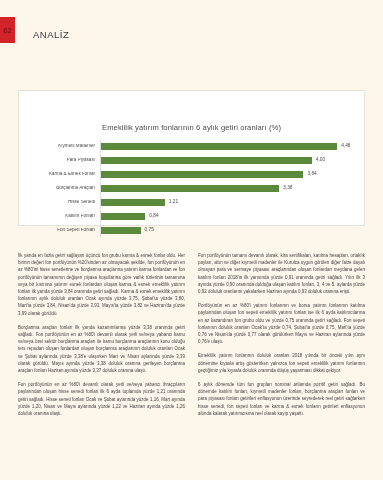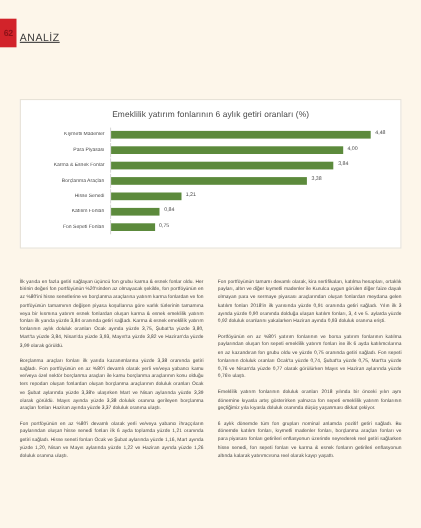--- a/index.html
+++ b/index.html
@@ -33,44 +33,44 @@
     font-weight: bold;
     display: flex;
     align-items: center;
     justify-content: center;
     letter-spacing: -0.3px;
   }
   .section-title {
     font-size: 9.5px;
     color: #3b3b3b;
     letter-spacing: 0.5px;
-    padding-left: 3px;
+    padding-left: 18px;
     padding-bottom: 4px;
     line-height: 1;
-    text-decoration: underline;
   }
 
   
   .chart-panel {
     position: absolute;
     left: 18px;
     top: 90px;
     width: 347px;
     height: 136px;
     background: #ffffff;
     border: 1px solid #e7e2d7;
     box-sizing: border-box;
   }
   .chart-title {
     text-align: center;
     font-size: 7.6px;
     color: #4a4a4a;
     padding-top: 9px;
     letter-spacing: 0.1px;
     line-height: 1;
+    margin-top: 24px;
   }
   .chart-body {
     position: relative;
     margin: 8px 10px 0 0;
     padding-left: 0;
   }
   .bar-row {
     display: flex;
     align-items: center;
     height: 13px;

